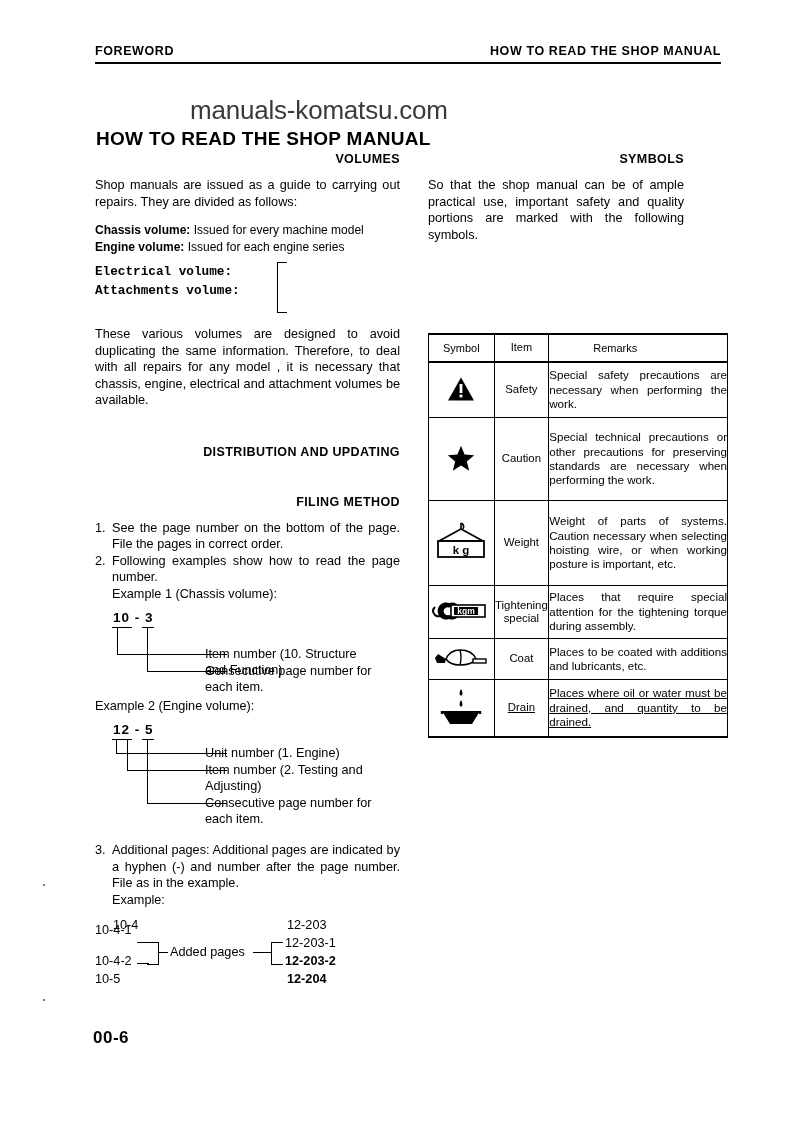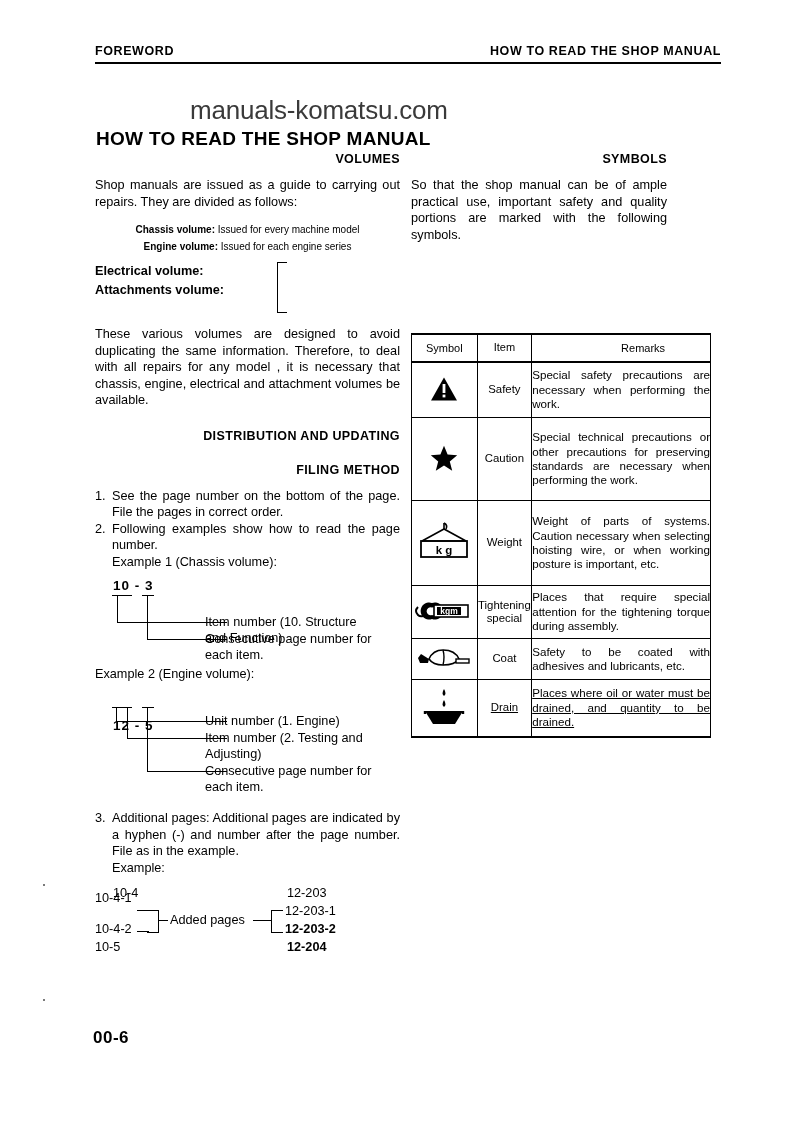--- a/index.html
+++ b/index.html
@@ -77,62 +77,62 @@
   
   .col-left {
     position: absolute;
     top: 152px;
     left: 95px;
     width: 305px;
   }
   .col-right {
     position: absolute;
     top: 152px;
-    left: 411px;
+    left: 428px;
     width: 256px;
   }
 
   h2.sec {
     font-size: 12.5px;
     font-weight: bold;
     margin: 0 0 11px 0;
     letter-spacing: 0.4px;
     text-align: right;
   }
-  h2.sec.spaced { margin-top: 20px; }
+  h2.sec.spaced { margin-top: 36px; }
 
   p.body {
     font-size: 12.7px;
     line-height: 16.5px;
     margin: 0 0 12px 0;
     text-align: justify;
     text-justify: inter-word;
   }
 
   .vol-line {
-    font-size: 10px;
+    font-size: 12px;
     line-height: 16.5px;
-    text-align: center;
   }
   .vol-line b { font-weight: bold; }
 
   
   .brackgroup {
     position: relative;
     margin-top: 7px;
     margin-bottom: 12px;
     height: 52px;
   }
   .brackgroup .names {
     position: absolute;
     left: 0;
     top: 0;
     font-size: 12.7px;
     line-height: 19px;
     font-weight: bold;
+    font-family: Liberation Mono, monospace;
   }
   .brackgroup .brace {
     position: absolute;
     left: 182px;
     top: 0px;
     width: 9px;
     height: 49px;
     border-left: 1.4px solid #000;
     border-top: 1.4px solid #000;
     border-bottom: 1.4px solid #000;
@@ -336,21 +336,21 @@
         <div>and Function)</div>
       </div>
       <div class="lbl" style="left:110px; top:53px;">
         <div>Consecutive page number for</div>
         <div>each item.</div>
       </div>
       <div class="lbl" style="left:0px; top:88px;">Example 2 (Engine volume):</div>
     </div>
 
     <div class="diagram" style="margin-top:16px; height:110px;">
-      <div class="pgnum" style="left:18px; top:0px;margin-top:28px;">12 - 5</div>
+      <div class="pgnum" style="left:18px; top:0px;">12 - 5</div>
       <div class="ul" style="left:17px; top:17px; width:20px;"></div>
       <div class="ul" style="left:47px; top:17px; width:12px;"></div>
       <div class="vline" style="left:21px; top:18px; height:13px;"></div>
       <div class="hline" style="left:21px; top:31px; width:111px;"></div>
       <div class="vline" style="left:32px; top:18px; height:30px;"></div>
       <div class="hline" style="left:32px; top:48px; width:100px;"></div>
       <div class="vline" style="left:52px; top:18px; height:63px;"></div>
       <div class="hline" style="left:52px; top:81px; width:80px;"></div>
       <div class="lbl" style="left:110px; top:23px;">Unit number (1. Engine)</div>
       <div class="lbl" style="left:110px; top:40px;">
@@ -400,21 +400,21 @@
     <h2 class="sec">SYMBOLS</h2>
     <p class="body">So that the shop manual can be of ample practical use, important safety and quality portions are marked with the following symbols.</p>
 
     <div style="height:78px;"></div>
 
     <table class="symtab">
       <thead>
         <tr>
           <th class="c-sym">Symbol</th>
           <th class="c-item">Item</th>
-          <th class="c-rem" style="text-align:center;padding-left:44px;">Remarks</th>
+          <th class="c-rem" style="text-align:left;padding-left:44px;">Remarks</th>
         </tr>
       </thead>
       <tbody>
 
         <tr>
           <td class="c-sym" style="height:54px;">
             <span>
               <svg width="28" height="26" viewBox="0 0 28 26" aria-hidden="true">
                 <path d="M14 1.5 L27 24.5 L1 24.5 Z" fill="#000"></path>
                 <rect x="12.6" y="8" width="2.8" height="9" fill="#fff"></rect>
@@ -475,21 +475,21 @@
             <span>
               <svg width="58" height="26" viewBox="0 0 58 26" aria-hidden="true">
                 <path d="M14 14 q4 -9 14 -9 q12 0 16 9 q-4 6 -16 6 q-10 0 -14 -6 Z" stroke="#000" stroke-width="1.6" fill="#fff"></path>
                 <path d="M28 5 q2 7 0 15" stroke="#000" stroke-width="1.4" fill="none"></path>
                 <rect x="41" y="14" width="13" height="4" stroke="#000" stroke-width="1.4" fill="#fff"></rect>
                 <path d="M14 14 L6 9 L3 13 L5 18 L13 18 Z" fill="#000"></path>
               </svg>
             </span>
           </td>
           <td class="c-item">Coat</td>
-          <td class="c-rem">Safety to be coated with adhesives and lubricants, etc.</td>
+          <td class="c-rem">Places to be coated with additions and lubricants, etc.</td>
         </tr>
 
 
         <tr>
           <td class="c-sym" style="height:56px;">
             <span>
               <svg width="50" height="44" viewBox="0 0 50 44" aria-hidden="true">
                 <path d="M25 4 q3 5 0 7 q-3 -2 0 -7 Z" fill="#000"></path>
                 <path d="M25 15 q3 5 0 7 q-3 -2 0 -7 Z" fill="#000"></path>
                 <path d="M6 26 L44 26 L36 39 L14 39 Z" fill="#000"></path>

